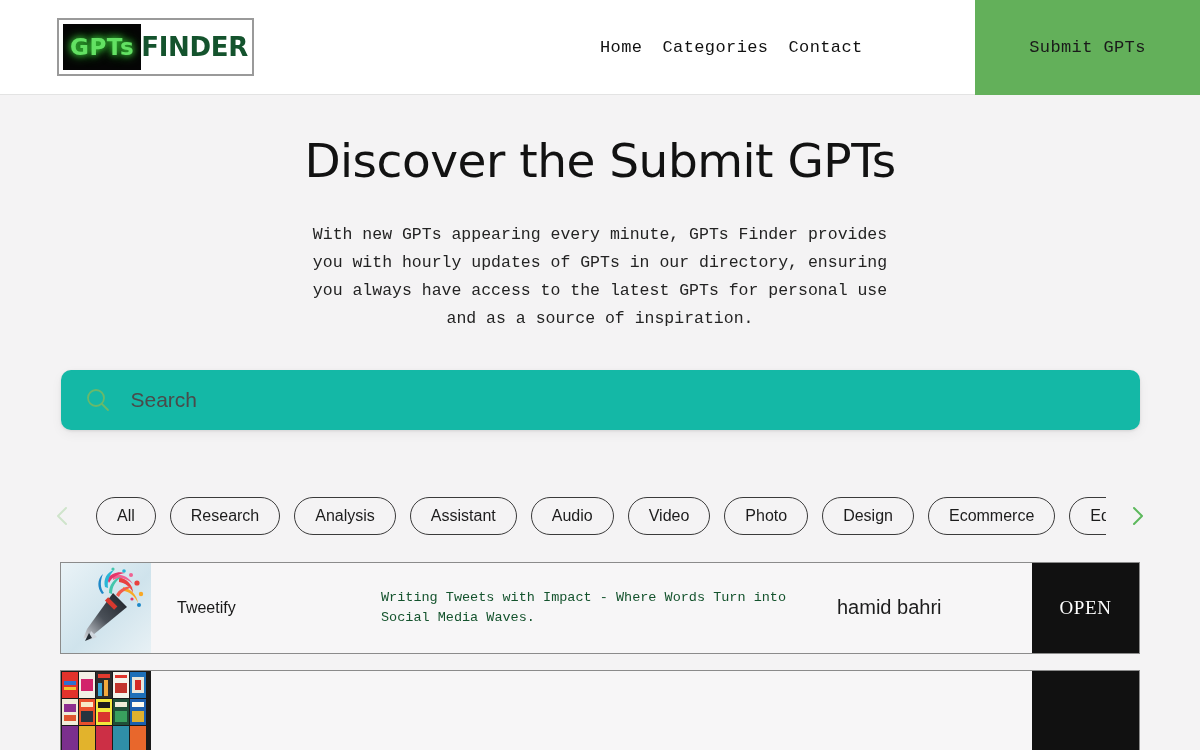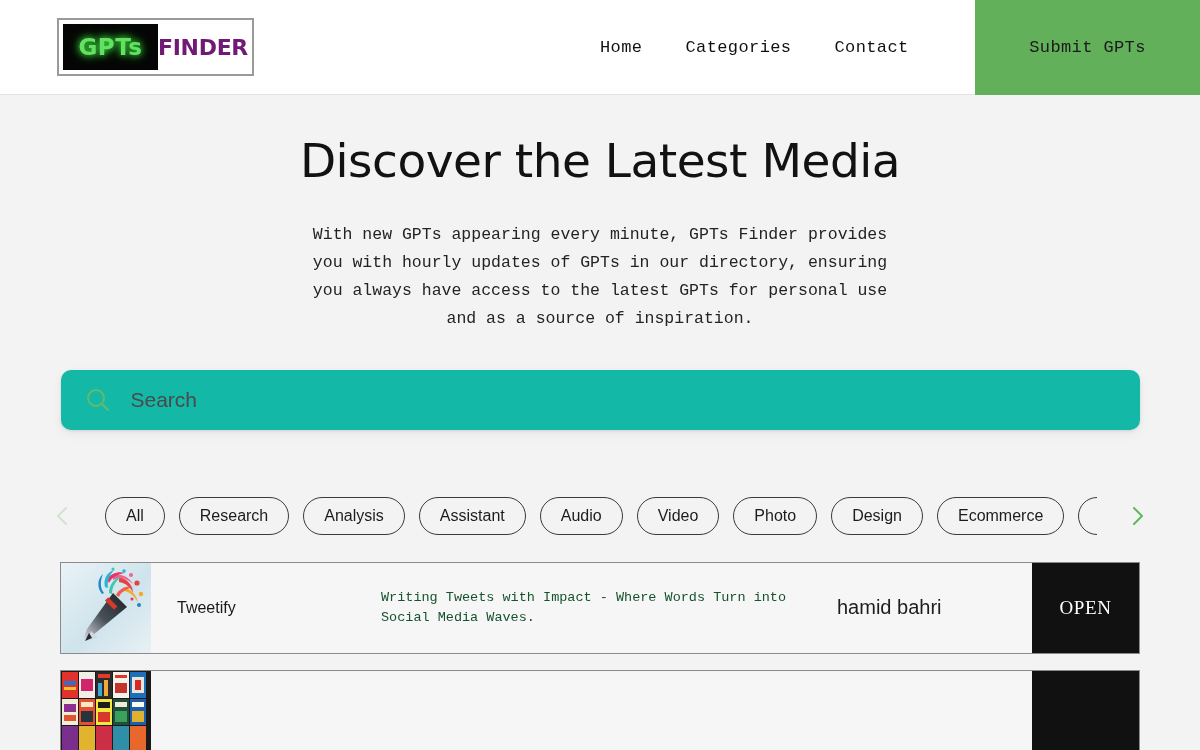--- a/index.html
+++ b/index.html
@@ -54,34 +54,34 @@
     text-shadow: 0 0 6px #3cd13c, 0 0 12px #2fbf2f;
   }
   .logo-word {
     flex: 1;
     display: flex;
     align-items: center;
     justify-content: center;
   }
   .logo-word span {
     font-family: "DejaVu Sans", sans-serif;
-    font-size: 22px;
+    font-size: 26px;
     font-weight: 700;
-    color: #701a75;
+    color: #14532d;
     letter-spacing: -0.3px;
   }
 
   .nav {
     position: absolute;
     left: 600px;
     top: 0;
     height: 95px;
     display: flex;
     align-items: center;
-    gap: 43px;
+    gap: 20px;
   }
   .nav a {
     font-family: "Liberation Mono", monospace;
     font-size: 17px;
     color: #111111;
     text-decoration: none;
     letter-spacing: 0.4px;
   }
 
   .submit-btn {
@@ -155,21 +155,21 @@
     padding-right: 24px;
   }
   .search-input::placeholder { color: #4a4a4a; opacity: 1; }
 
   
   .cats {
     margin-top: 67px;
     display: flex;
     align-items: center;
     padding: 0 48px;
-    gap: 9px;
+    gap: 0;
   }
   .chev {
     width: 30px;
     height: 30px;
     flex: none;
     display: flex;
     align-items: center;
     justify-content: center;
     cursor: pointer;
   }
@@ -282,21 +282,21 @@
   <nav class="nav">
     <a href="#">Home</a>
     <a href="#">Categories</a>
     <a href="#">Contact</a>
   </nav>
 
   <button class="submit-btn">Submit GPTs</button>
 </div>
 
 <div class="hero">
-  <h1>Discover the Latest Media</h1>
+  <h1>Discover the Submit GPTs</h1>
   <p>With new GPTs appearing every minute, GPTs Finder provides you with hourly updates of GPTs in our directory, ensuring you always have access to the latest GPTs for personal use and as a source of inspiration.</p>
 </div>
 
 <div class="search-wrap">
   <span class="search-icon">
     <svg viewBox="0 0 26 26" width="26" height="26" fill="none">
       <circle cx="11" cy="11" r="8" stroke="#6ab96a" stroke-width="1.8"></circle>
       <line x1="17" y1="17" x2="23" y2="23" stroke="#6ab96a" stroke-width="1.8" stroke-linecap="round"></line>
     </svg>
   </span>

